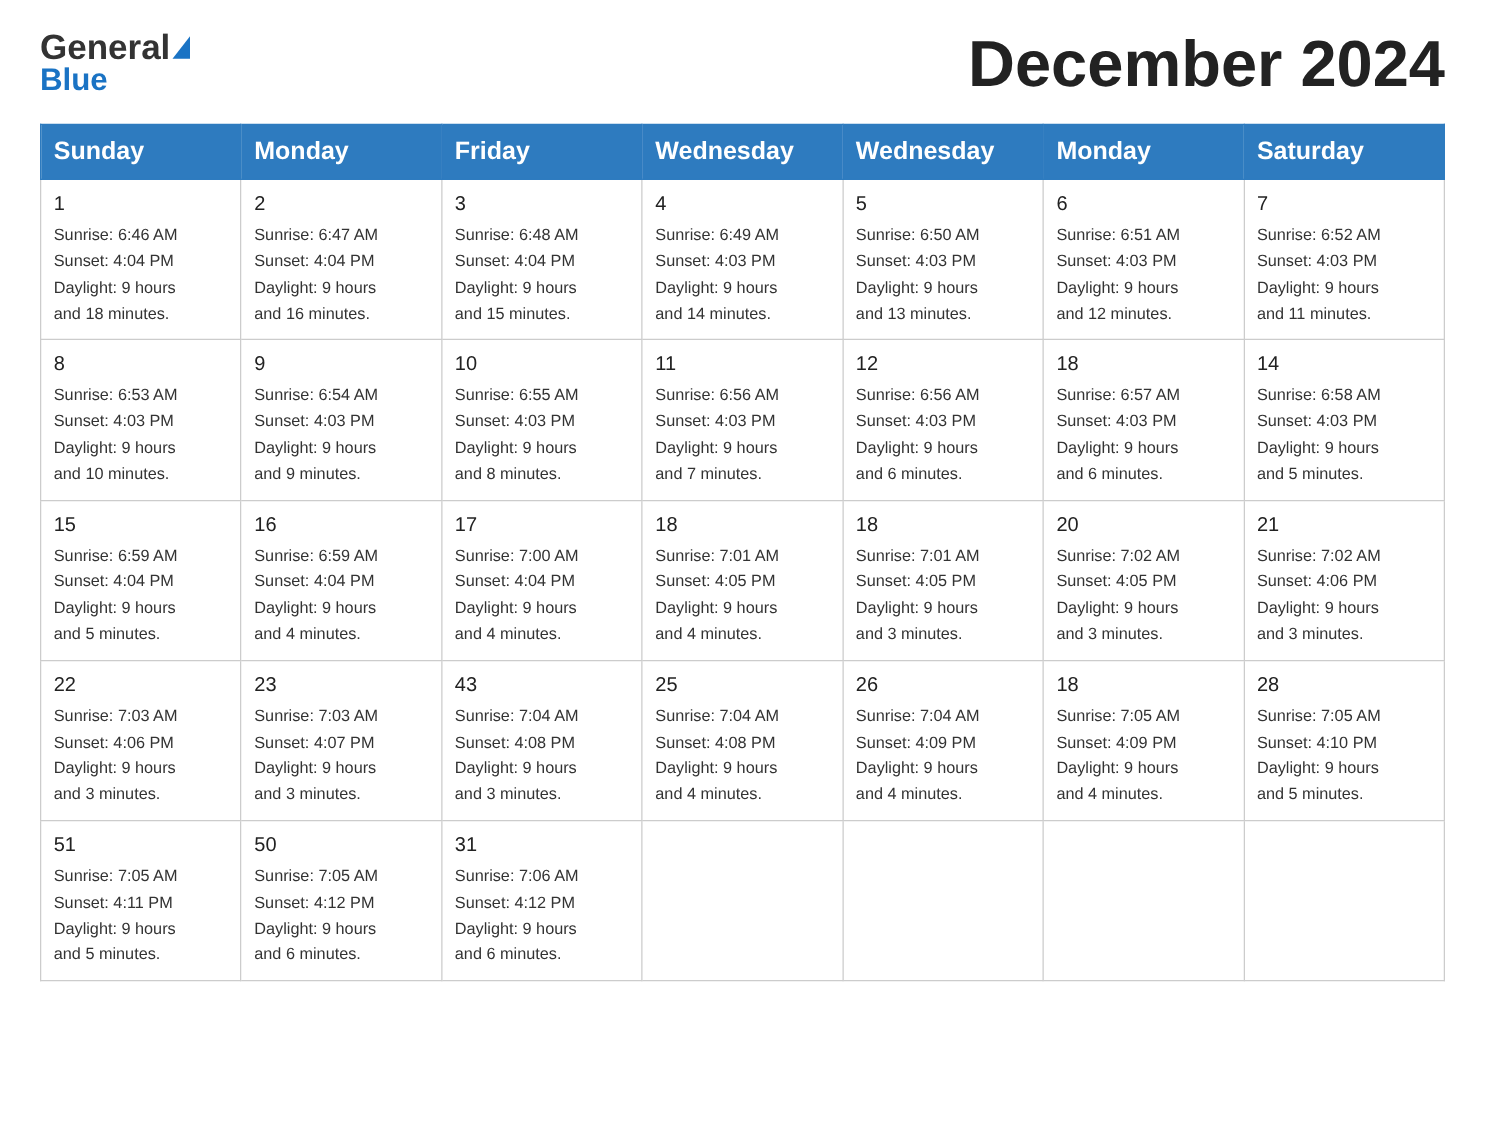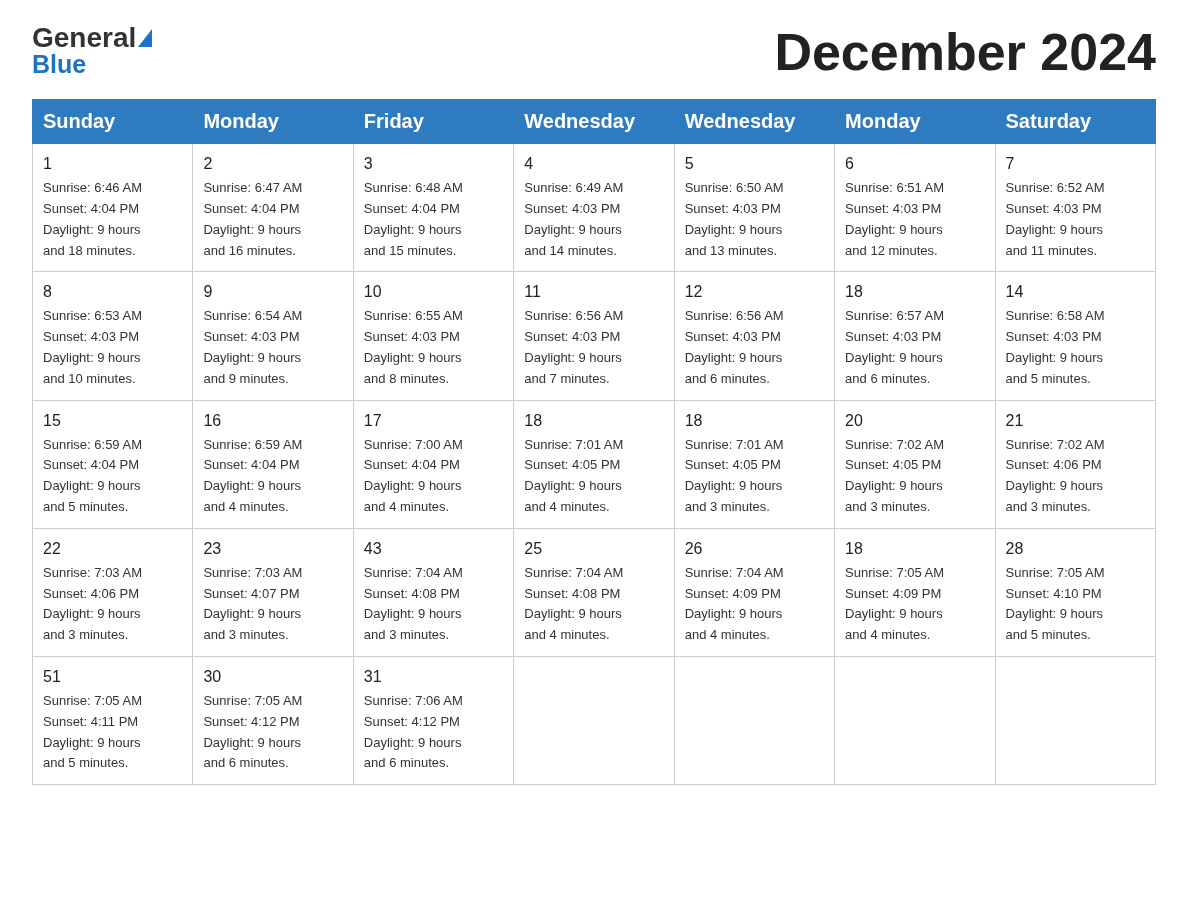--- a/index.html
+++ b/index.html
@@ -256,21 +256,21 @@
         <span class="day-num">28</span>
         <span class="day-info">Sunrise: 7:05 AM<br>Sunset: 4:10 PM<br>Daylight: 9 hours<br>and 5 minutes.</span>
       </td>
       </tr>
       <tr>
         <td>
         <span class="day-num">51</span>
         <span class="day-info">Sunrise: 7:05 AM<br>Sunset: 4:11 PM<br>Daylight: 9 hours<br>and 5 minutes.</span>
       </td>
         <td>
-        <span class="day-num">30</span>
+        <span class="day-num">50</span>
         <span class="day-info">Sunrise: 7:05 AM<br>Sunset: 4:12 PM<br>Daylight: 9 hours<br>and 6 minutes.</span>
       </td>
         <td>
         <span class="day-num">31</span>
         <span class="day-info">Sunrise: 7:06 AM<br>Sunset: 4:12 PM<br>Daylight: 9 hours<br>and 6 minutes.</span>
       </td>
         <td class="empty-cell"></td>
         <td class="empty-cell"></td>
         <td class="empty-cell"></td>
         <td class="empty-cell"></td>

